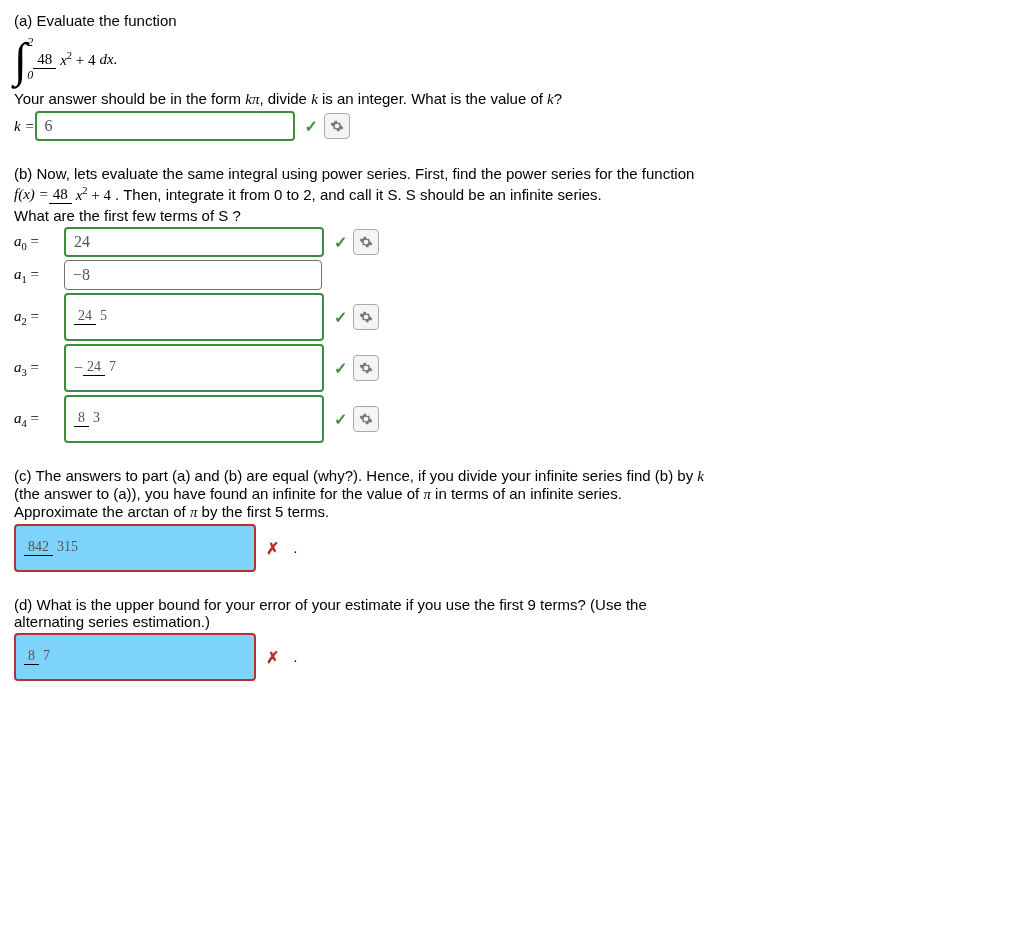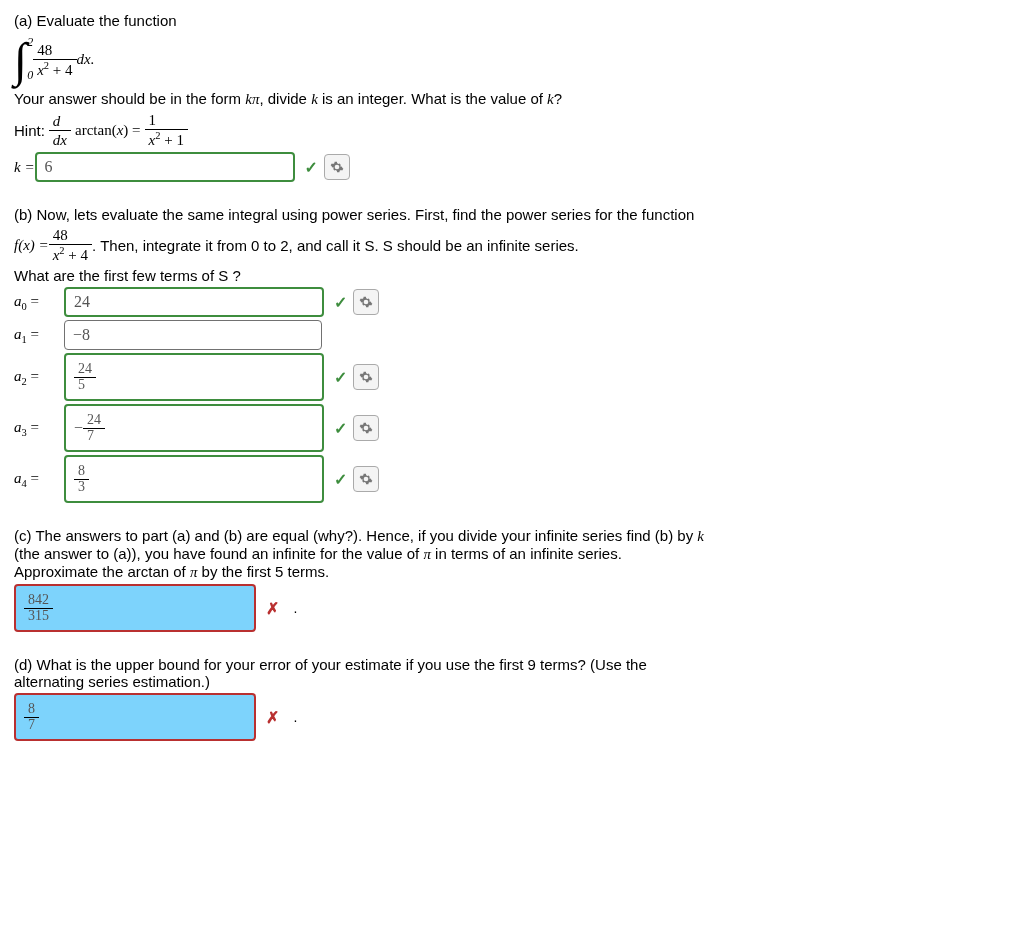--- a/index.html
+++ b/index.html
@@ -8,21 +8,21 @@
     margin: 0;
     padding: 10px 14px;
     color: #000;
     width: 1024px;
     box-sizing: border-box;
   }
   .math { font-family: "Cambria Math", "STIXGeneral", serif; font-style: italic; }
   .rm { font-style: normal; }
   .integral-sym { font-size: 48px; font-style: normal; display: inline-block; vertical-align: middle; }
   .int-limits { display:inline-flex; flex-direction:column; font-size:12px; vertical-align:middle; height:48px; justify-content:space-between; padding-bottom:4px; padding-top:2px;}
-  .frac { display:inline-flex; flex-direction:column; text-align:left; vertical-align:middle; }
+  .frac { display:inline-flex; flex-direction:row; text-align:left; vertical-align:middle; }
   .frac .num { border-bottom: 1px solid #000; padding: 0 4px; line-height:1.2;}
   .frac .den { padding: 0 4px; line-height:1.2;}
   .row { margin: 3px 0; display:flex; align-items:center; }
   .input-correct {
     border: 2px solid #3e8d3e;
     background: #fff;
     color: #555;
     font-family: "Cambria Math", serif;
     font-size: 16px;
     padding: 4px 8px;
@@ -93,36 +93,20 @@
         <span>x</span><span class="sup">2</span><span class="rm"> + 4</span>
       </span>
     </span>
     <span class="math"> dx.</span>
   </div>
 
   <p>
     <span>Your answer should be in the form </span><span class="math">kπ</span><span>, divide </span><span class="math">k</span><span> is an integer. What is the value of </span><span class="math">k</span><span>?</span>
   </p>
 
-  <div class="row">
-    <span>Hint: </span>
-    <span class="frac math" style="margin:0 4px;">
-      <span class="num">d</span>
-      <span class="den">dx</span>
-    </span>
-    <span class="math rm">
-      <span class="rm">arctan(</span><span class="math" style="font-style:italic">x</span><span class="rm">) = </span>
-    </span>
-    <span class="frac math" style="margin-left:4px;">
-      <span class="num rm">1</span>
-      <span class="den">
-        <span>x</span><span class="sup">2</span><span class="rm"> + 1</span>
-      </span>
-    </span>
-  </div>
 
   <div class="row">
     <span class="math">k = </span>
     <div class="input-correct">
       <span>6</span>
     </div>
     <span class="check">✓</span>
     <div class="gear-btn">
       <svg width="14" height="14" viewBox="0 0 24 24">
           <path fill="#777" d="M12 8a4 4 0 100 8 4 4 0 000-8zm9 4a7 7 0 01-.1 1.2l2 1.6-2 3.4-2.4-1a7 7 0 01-2 1.2l-.4 2.6h-4l-.4-2.6a7 7 0 01-2-1.2l-2.4 1-2-3.4 2-1.6A7 7 0 013 12a7 7 0 01.1-1.2l-2-1.6 2-3.4 2.4 1a7 7 0 012-1.2L7.9 3h4l.4 2.6a7 7 0 012 1.2l2.4-1 2 3.4-2 1.6A7 7 0 0121 12z"></path>

